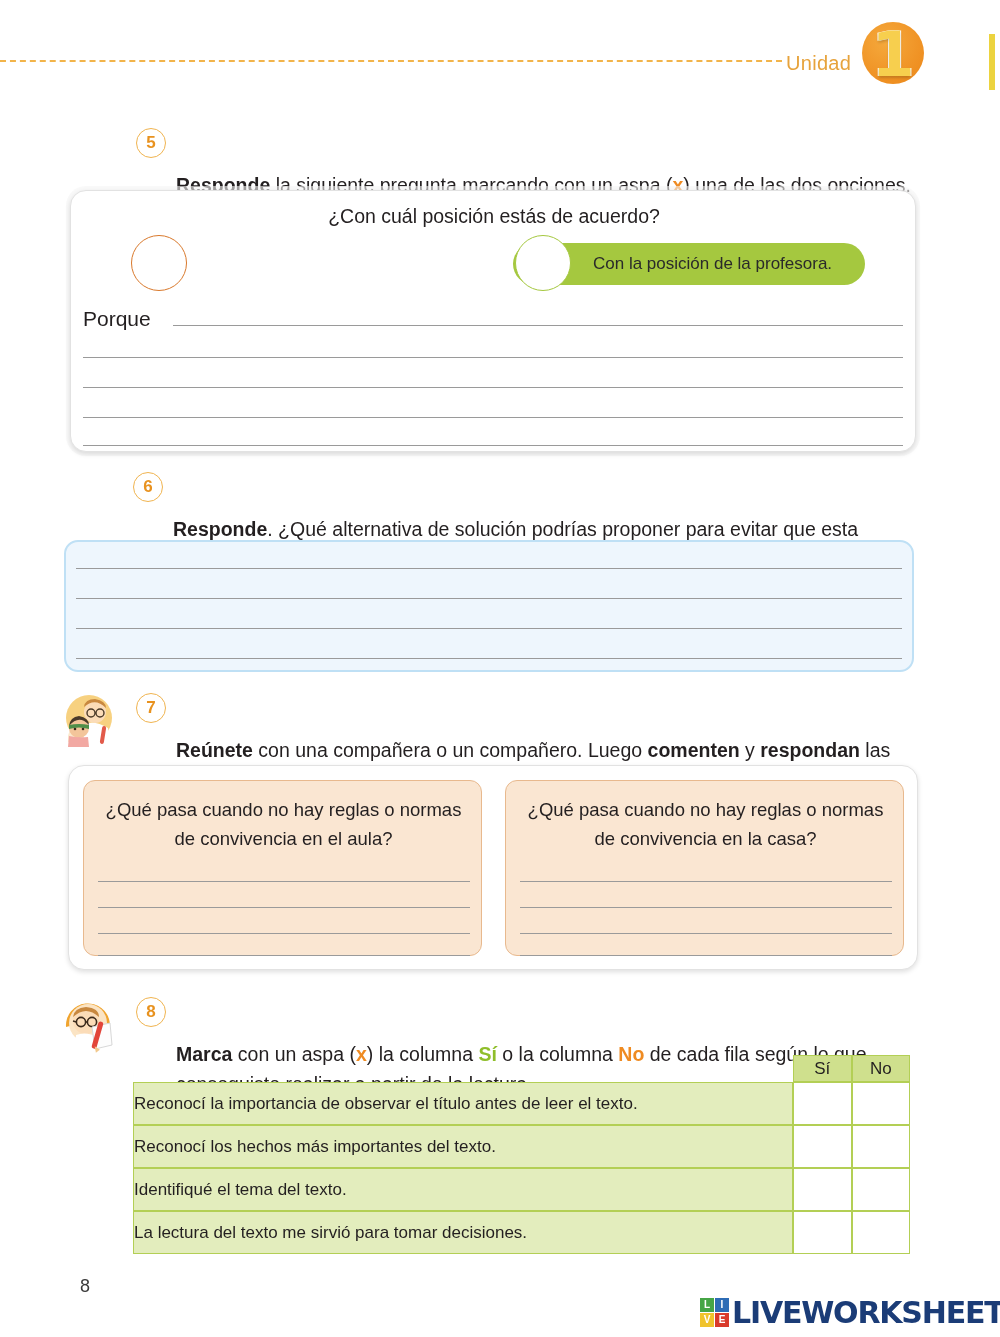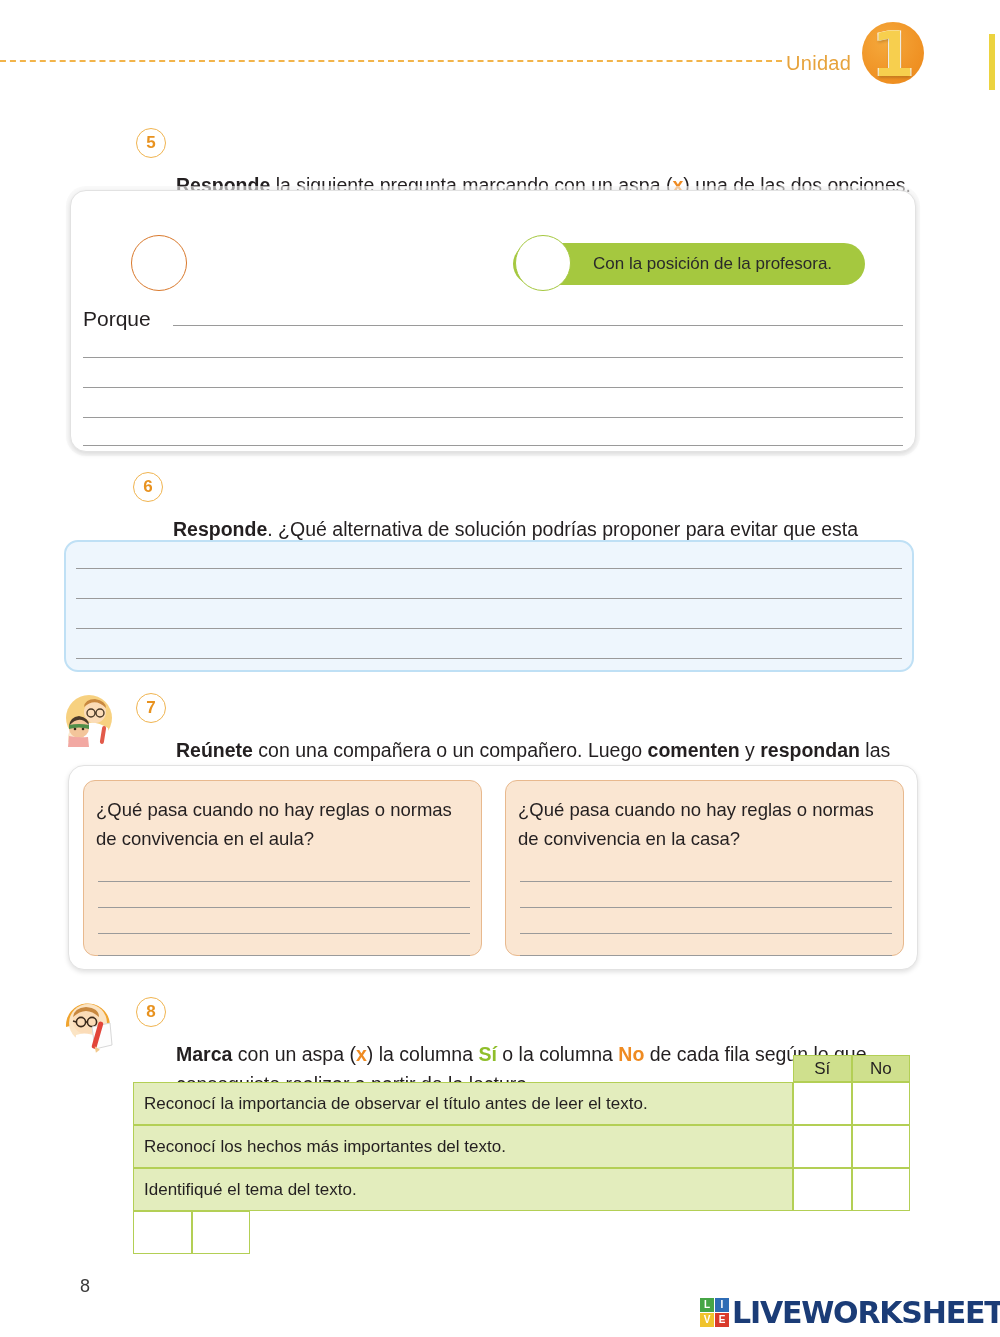--- a/index.html
+++ b/index.html
@@ -187,21 +187,21 @@
     border: 1.4px solid #e8b98e;
     border-radius: 12px;
     box-sizing: border-box;
   }
   .peach-box.left  { left: 14px; }
   .peach-box.right { left: 436px; }
   .peach-q {
     position: absolute;
     left: 12px; top: 14px;
     width: 375px;
-    text-align: left;
+    text-align: center;
     font-size: 18.5px;
     line-height: 29px;
     color: #231f20;
   }
   .pline {
     position: absolute;
     height: 0;
     left: 14px; width: 372px;
     border-top: 1.2px solid #9a9a9a;
   }
@@ -234,21 +234,20 @@
     width: 777px; height: 43px;
     display: flex;
   }
   .trow .tlabel {
     width: 660px;
     background: #e3edbd;
     border: 1px solid #b3cf55;
     box-sizing: border-box;
     font-size: 17px;
     line-height: 41px;
-    padding-left: 10px;
     color: #231f20;
     white-space: nowrap;
     overflow: hidden;
   }
   .trow .tcell {
     width: 58.5px;
     background: #ffffff;
     border: 1px solid #b3cf55;
     box-sizing: border-box;
   }
@@ -304,20 +303,21 @@
     <div class="unit-num">1</div>
     <div class="right-bar"></div>
   </div>
 
   <div class="ex-row" style="left:136px; top:128px; width:780px;">
     <div class="ex-num" style="left:0; top:0;">5</div>
     <div class="ex-text" style="left:40px; top:0; width:740px;"><b>Responde</b><span> la siguiente pregunta marcando con un aspa (</span><span class="mark-x">x</span><span>) una de las dos opciones. Luego </span><b>explica</b><span> tu respuesta.</span></div>
   </div>
 
   <div class="panel-white">
+    <div class="q-title">¿Con cuál posición estás de acuerdo?</div>
 
     <div class="radio orange"></div>
 
     <div class="pill green">
       <span>Con la posición de la profesora.</span>
     </div>
     <div class="radio green"></div>
 
     <div class="porque-label">Porque</div>
     <div class="wline" style="left:102px; top:134px; width:730px;"></div>
@@ -414,20 +414,21 @@
       <div class="tlabel">Reconocí los hechos más importantes del texto.</div>
       <div class="tcell"></div>
       <div class="tcell"></div>
     </div>
     <div class="trow" style="top:113px;">
       <div class="tlabel">Identifiqué el tema del texto.</div>
       <div class="tcell"></div>
       <div class="tcell"></div>
     </div>
     <div class="trow" style="top:156px;">
+      <div class="tlabel">La lectura del texto me sirvió para tomar decisiones.</div>
       <div class="tcell"></div>
       <div class="tcell"></div>
     </div>
   </div>
 
   <div class="page-number">8</div>
 
   <div class="lw-logo">
     <div class="lw-grid">
       <span class="lw-l">L</span>

